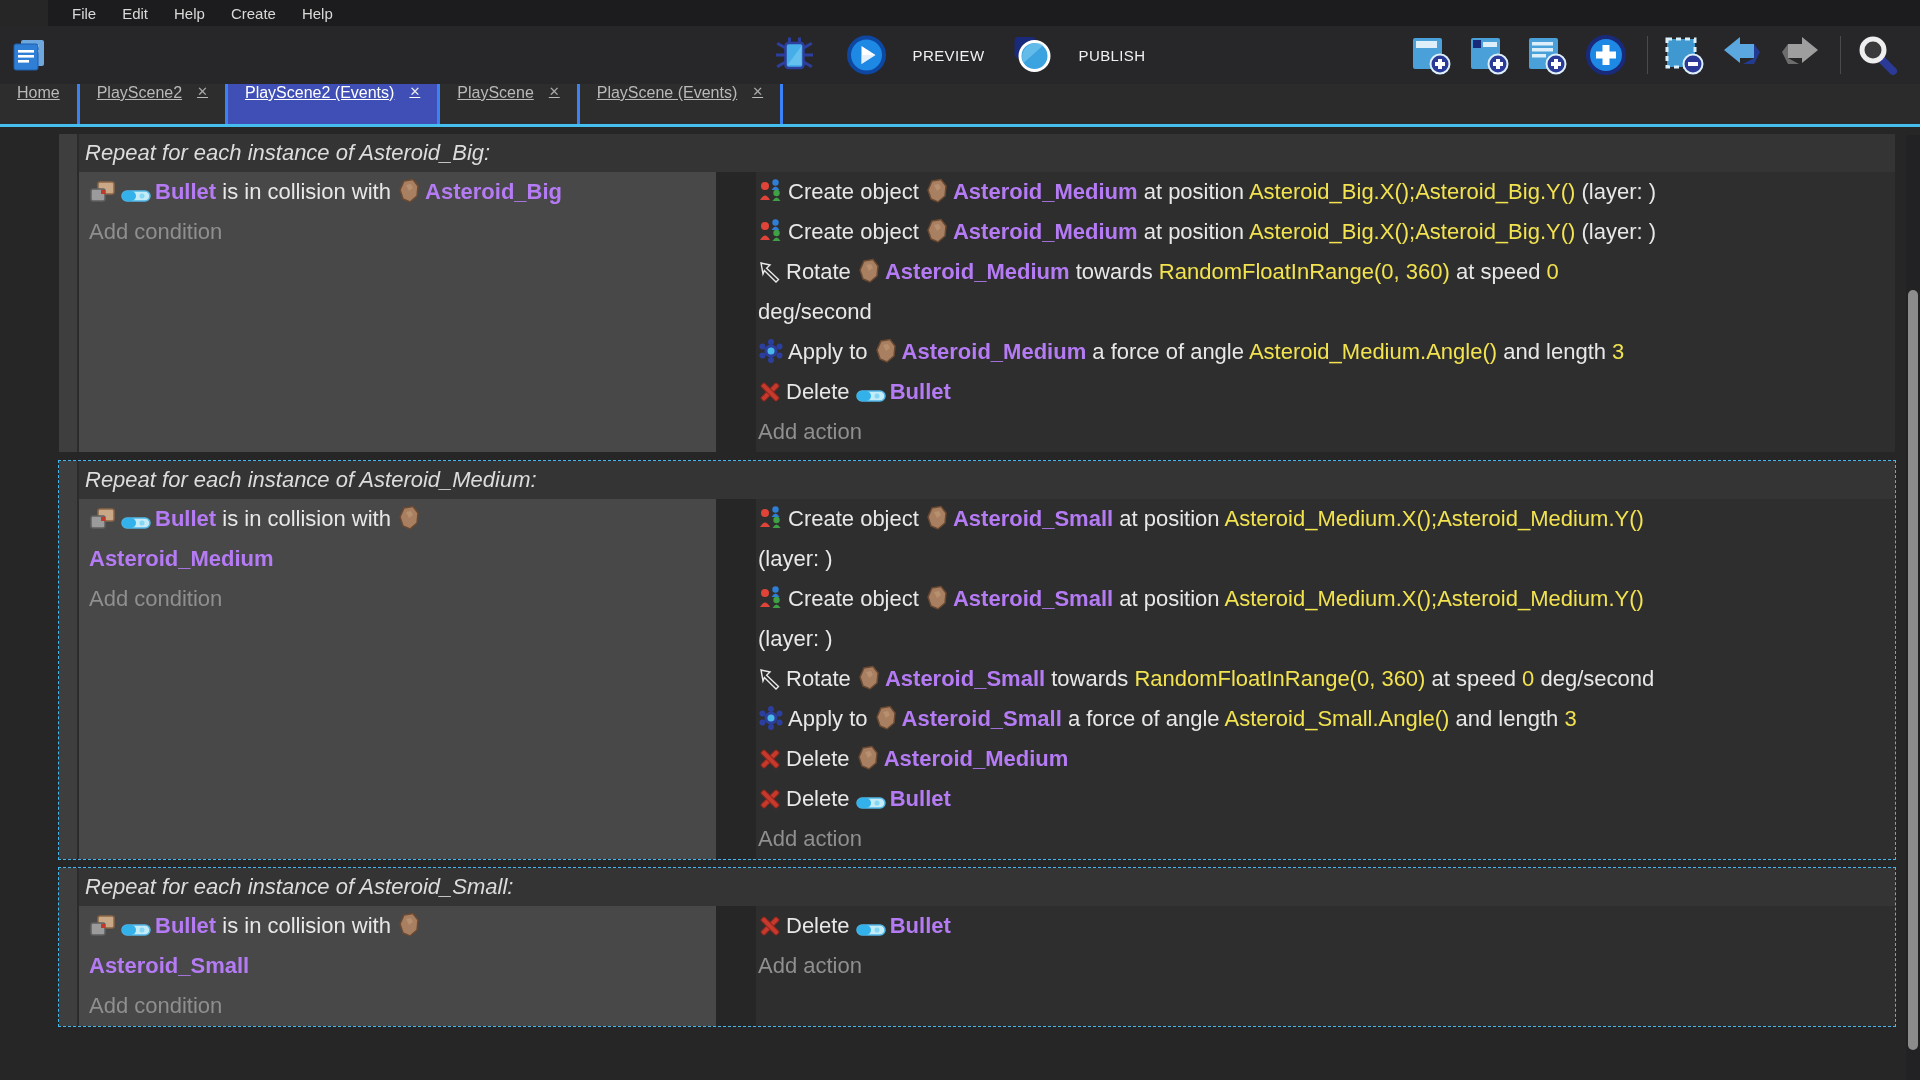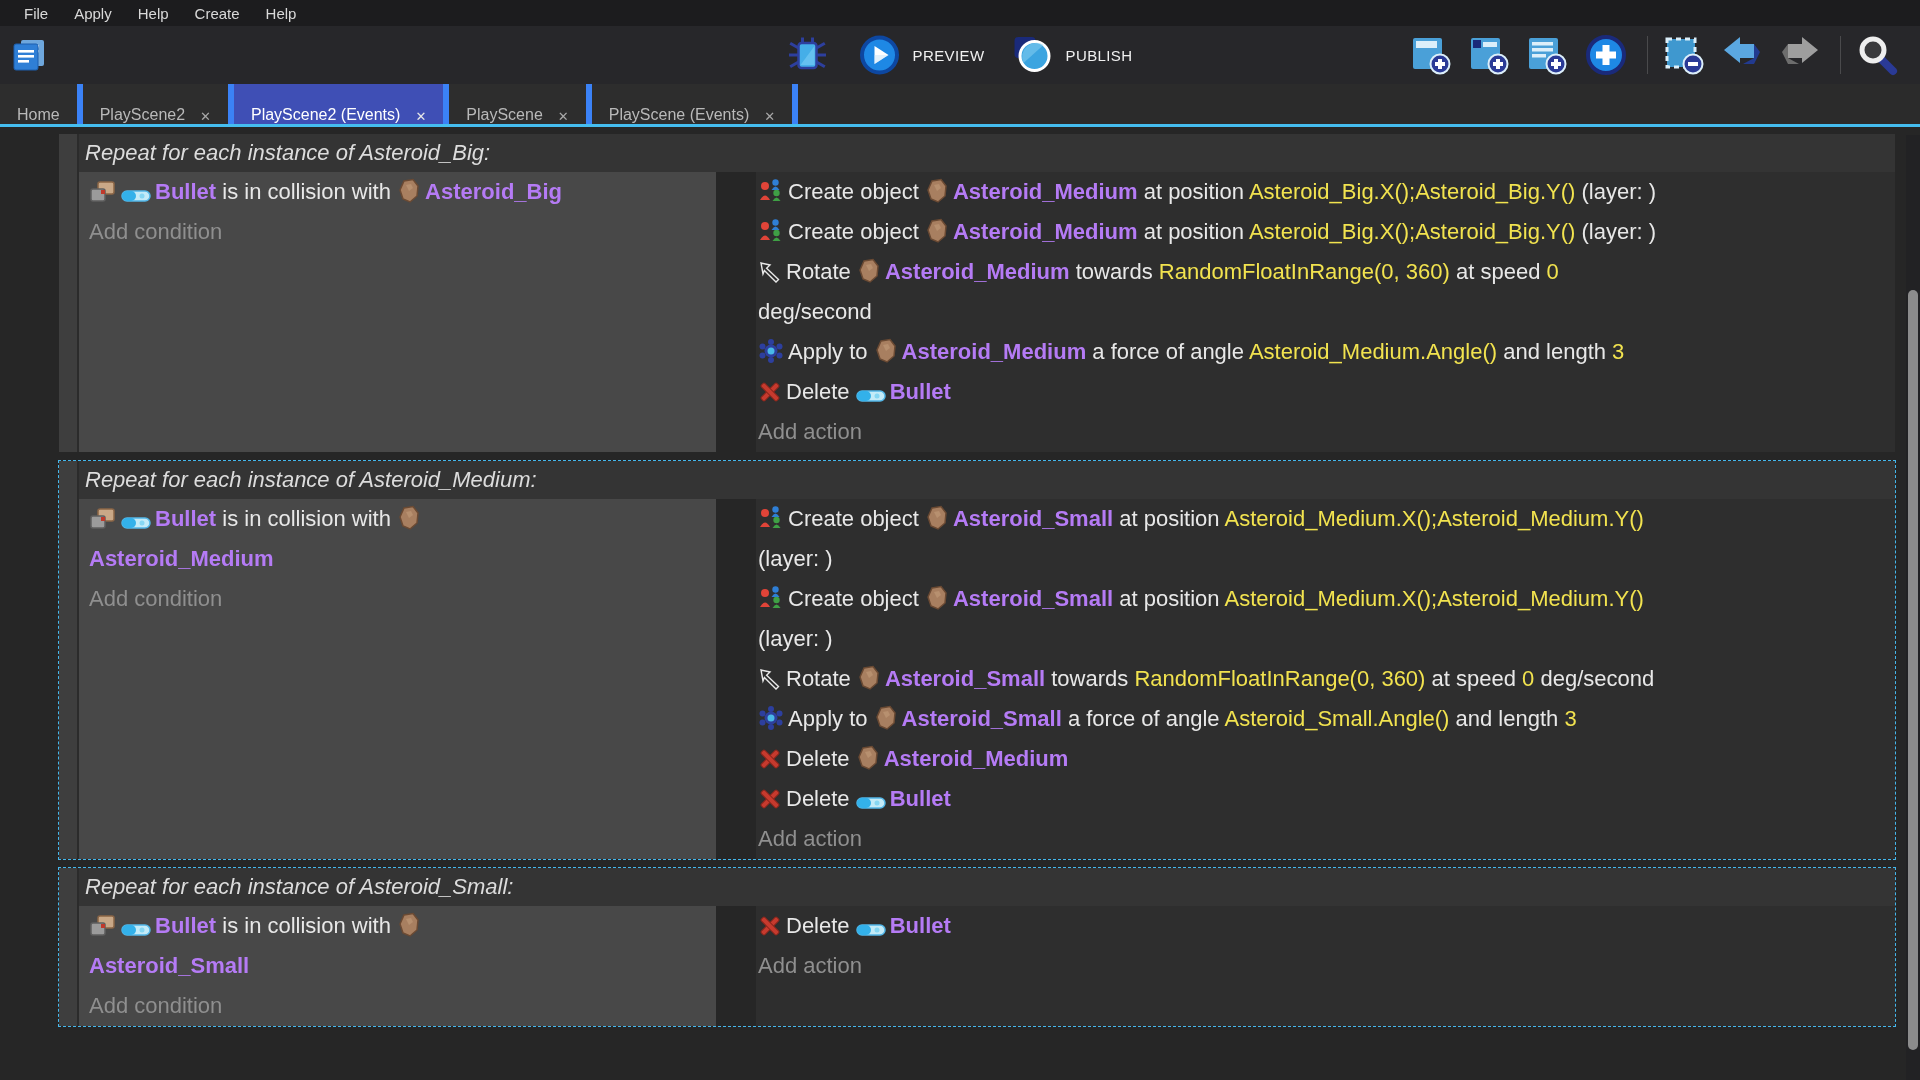--- a/index.html
+++ b/index.html
@@ -3,33 +3,33 @@
 <meta charset="utf-8">
 <style>
   html,body{margin:0;padding:0;}
   body{
     width:1920px;height:1080px;overflow:hidden;
     background:#262626;
     font-family:"Liberation Sans", sans-serif;
     -webkit-font-smoothing:antialiased;
   }
   
-  .menubar{height:26px;background:#1c1c1e;display:flex;align-items:center;padding-left:11px;}
+  .menubar{height:26px;background:#1c1c1e;display:flex;align-items:center;padding-left:11px;margin-left:48px;}
   .menu-item{color:#d9d9d9;font-size:15px;padding:0 13px;cursor:default;}
   
   .toolbar{height:58px;background:#27272a;display:flex;align-items:center;position:relative;}
-  .tb-btn{background:transparent;border:none;padding:2px;margin:0 4px;display:flex;align-items:center;gap:9px;cursor:pointer;text-align:center;}
+  .tb-btn{background:transparent;border:none;padding:2px;margin:0 4px;display:flex;align-items:center;gap:22px;cursor:pointer;text-align:center;}
   .tb-btn span{color:#f0f0f0;font-size:15px;letter-spacing:.4px;}
   .logo-btn{margin-left:8px;}
   .toolbar-center{position:absolute;left:50%;transform:translateX(-50%);display:flex;align-items:center;gap:16px;}
   .toolbar-right{margin-left:auto;display:flex;align-items:center;padding-right:12px;}
   .tb-sep{width:1px;height:38px;background:#4a4a4c;margin:0 9px;}
   
   .tabbar{height:40px;background:#2b2b2b;display:flex;align-items:stretch;border-bottom:3px solid #45bdef;}
-  .tab{display:flex;align-items:flex-end;gap:15px;padding:0 17px;background:#2d2d2d;color:#b9b9b9;font-size:16px;border-right:6px solid #3b82f6;cursor:pointer;white-space:nowrap;}
+  .tab{display:flex;align-items:flex-start;gap:15px;padding:0 17px;background:#2d2d2d;color:#b9b9b9;font-size:16px;border-right:3px solid #3b82f6;cursor:pointer;white-space:nowrap;text-decoration:underline;}
   .tab.active{background:#3f4fb5;color:#ffffff;}
   .tab-close{font-size:13px;color:#a8a8a8;}
   .tab.active .tab-close{color:#e8e8e8;}
   
   .events{padding:6px 24px 0 58px;}
   .event-wrap{display:flex;margin-bottom:7px;border:1px dashed transparent;}
   .event-wrap.selected{border-color:#45b7ec;}
   .gutter{width:18px;background:#3e3e3e;border-right:2px solid #2b2b2b;flex:none;}
   .event{flex:1;min-width:0;}
   .event-header{background:#343434;color:#dcdcdc;font-size:22px;height:38px;line-height:38px;padding-left:6px;font-style:italic;}
@@ -43,21 +43,21 @@
   .ev-icon{display:inline-block;vertical-align:-5px;margin-right:4px;line-height:0;}
   
   .vscroll{position:absolute;top:135px;right:0;bottom:0;width:14px;background:#222224;}
   .vscroll-thumb{position:absolute;left:2px;top:155px;width:10px;height:760px;border-radius:5px;background:#8c8c8c;}
 </style>
 </head>
 <body>
 
 <div class="menubar">
   <span class="menu-item">File</span>
-  <span class="menu-item">Apply</span>
+  <span class="menu-item">Edit</span>
   <span class="menu-item">Help</span>
   <span class="menu-item">Create</span>
   <span class="menu-item">Help</span>
 </div>
 
 <div class="toolbar">
   <button class="tb-btn logo-btn">
     <span class="ev-icon">
       <svg width="38" height="38" viewBox="0 0 38 38">
         <rect x="11" y="4" width="23" height="26" rx="2" fill="#6ea7dd"></rect>

